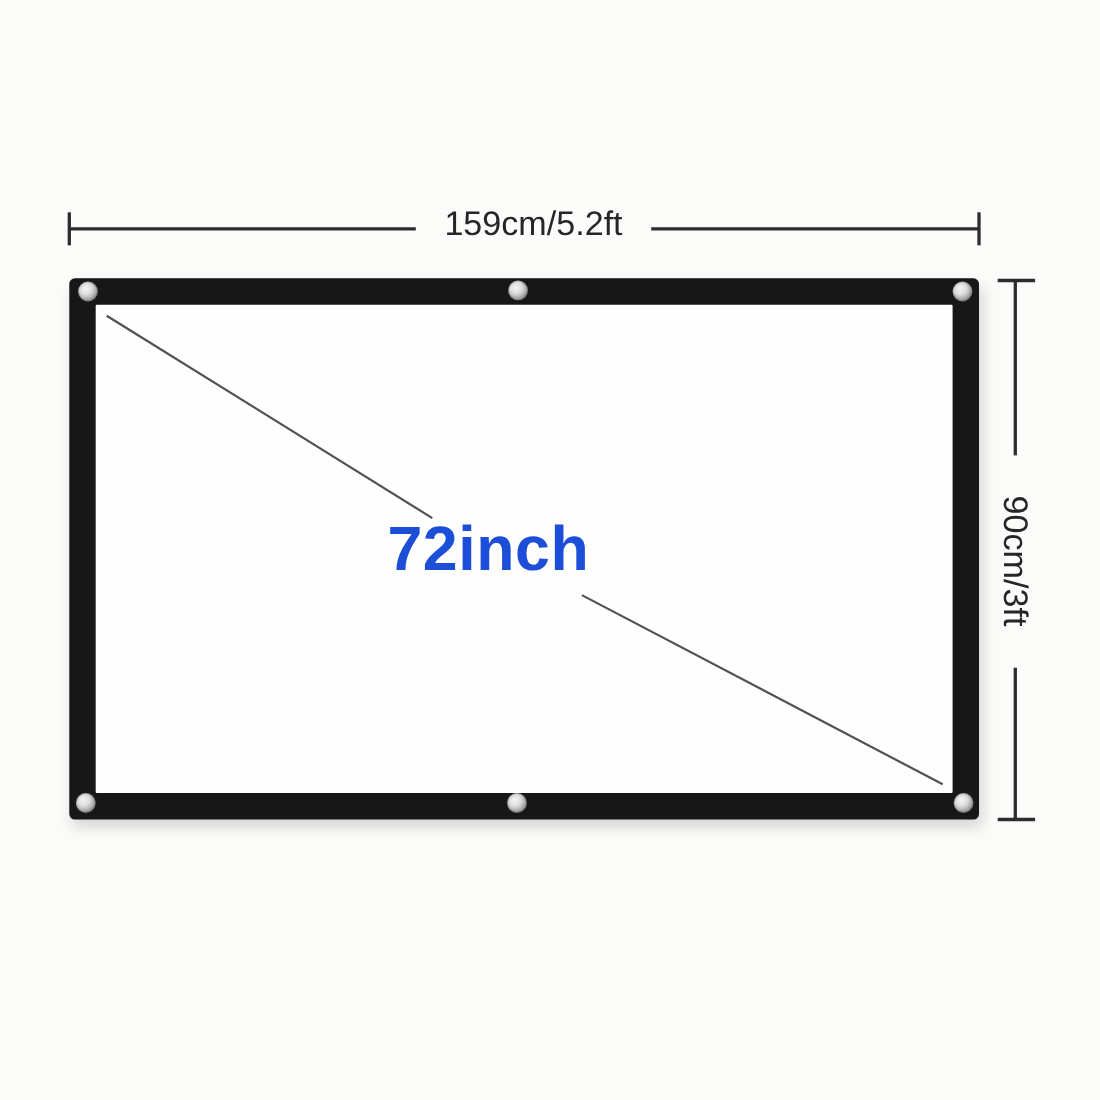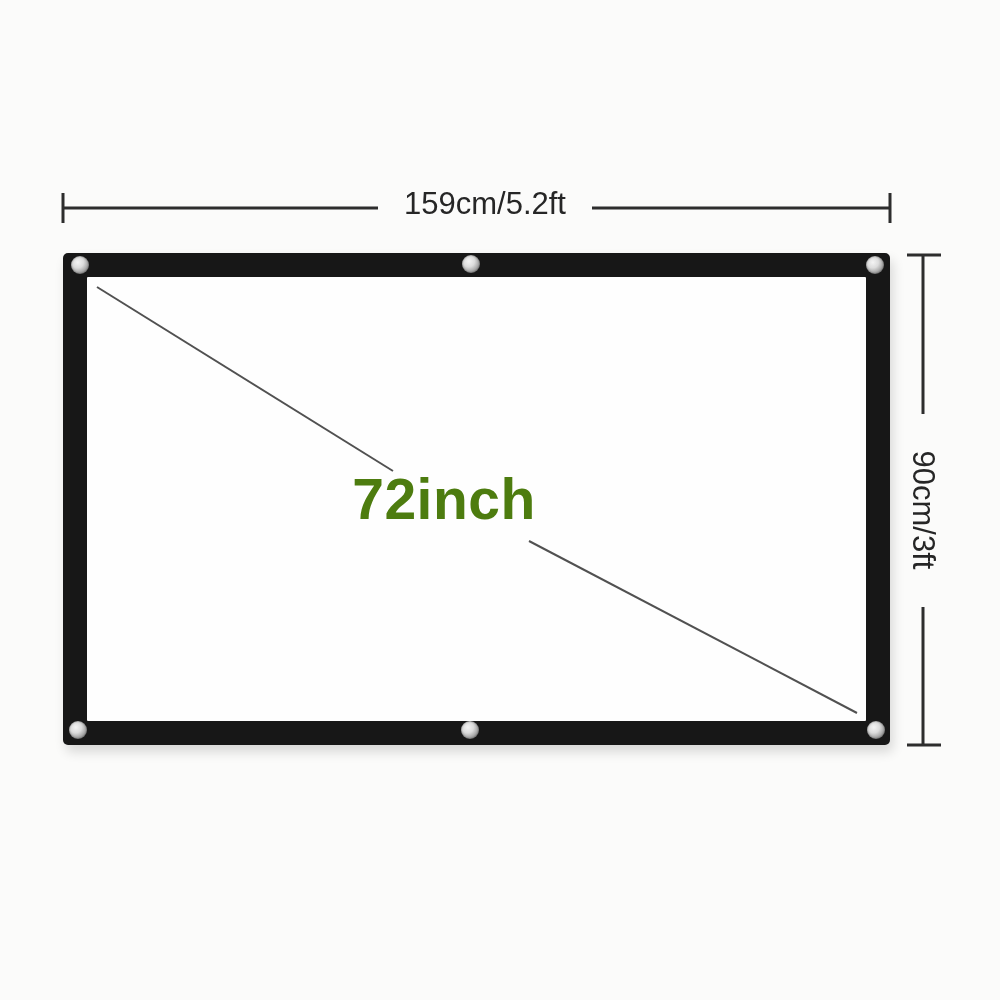--- a/index.html
+++ b/index.html
@@ -72,21 +72,21 @@
     top: 510px;
     transform: translate(-50%, -50%) rotate(90deg);
     font-size: 31px;
   }
   .label-diagonal {
     left: 444px;
     top: 499px;
     transform: translate(-50%, -50%);
     font-size: 57px;
     font-weight: 700;
-    color: #4d7c0f;
+    color: #1d4ed8;
     letter-spacing: 0.5px;
   }
 </style>
 </head>
 <body>
 
 <div class="stage">
 
   <div class="screen-frame">
     <div class="screen-surface"></div>

